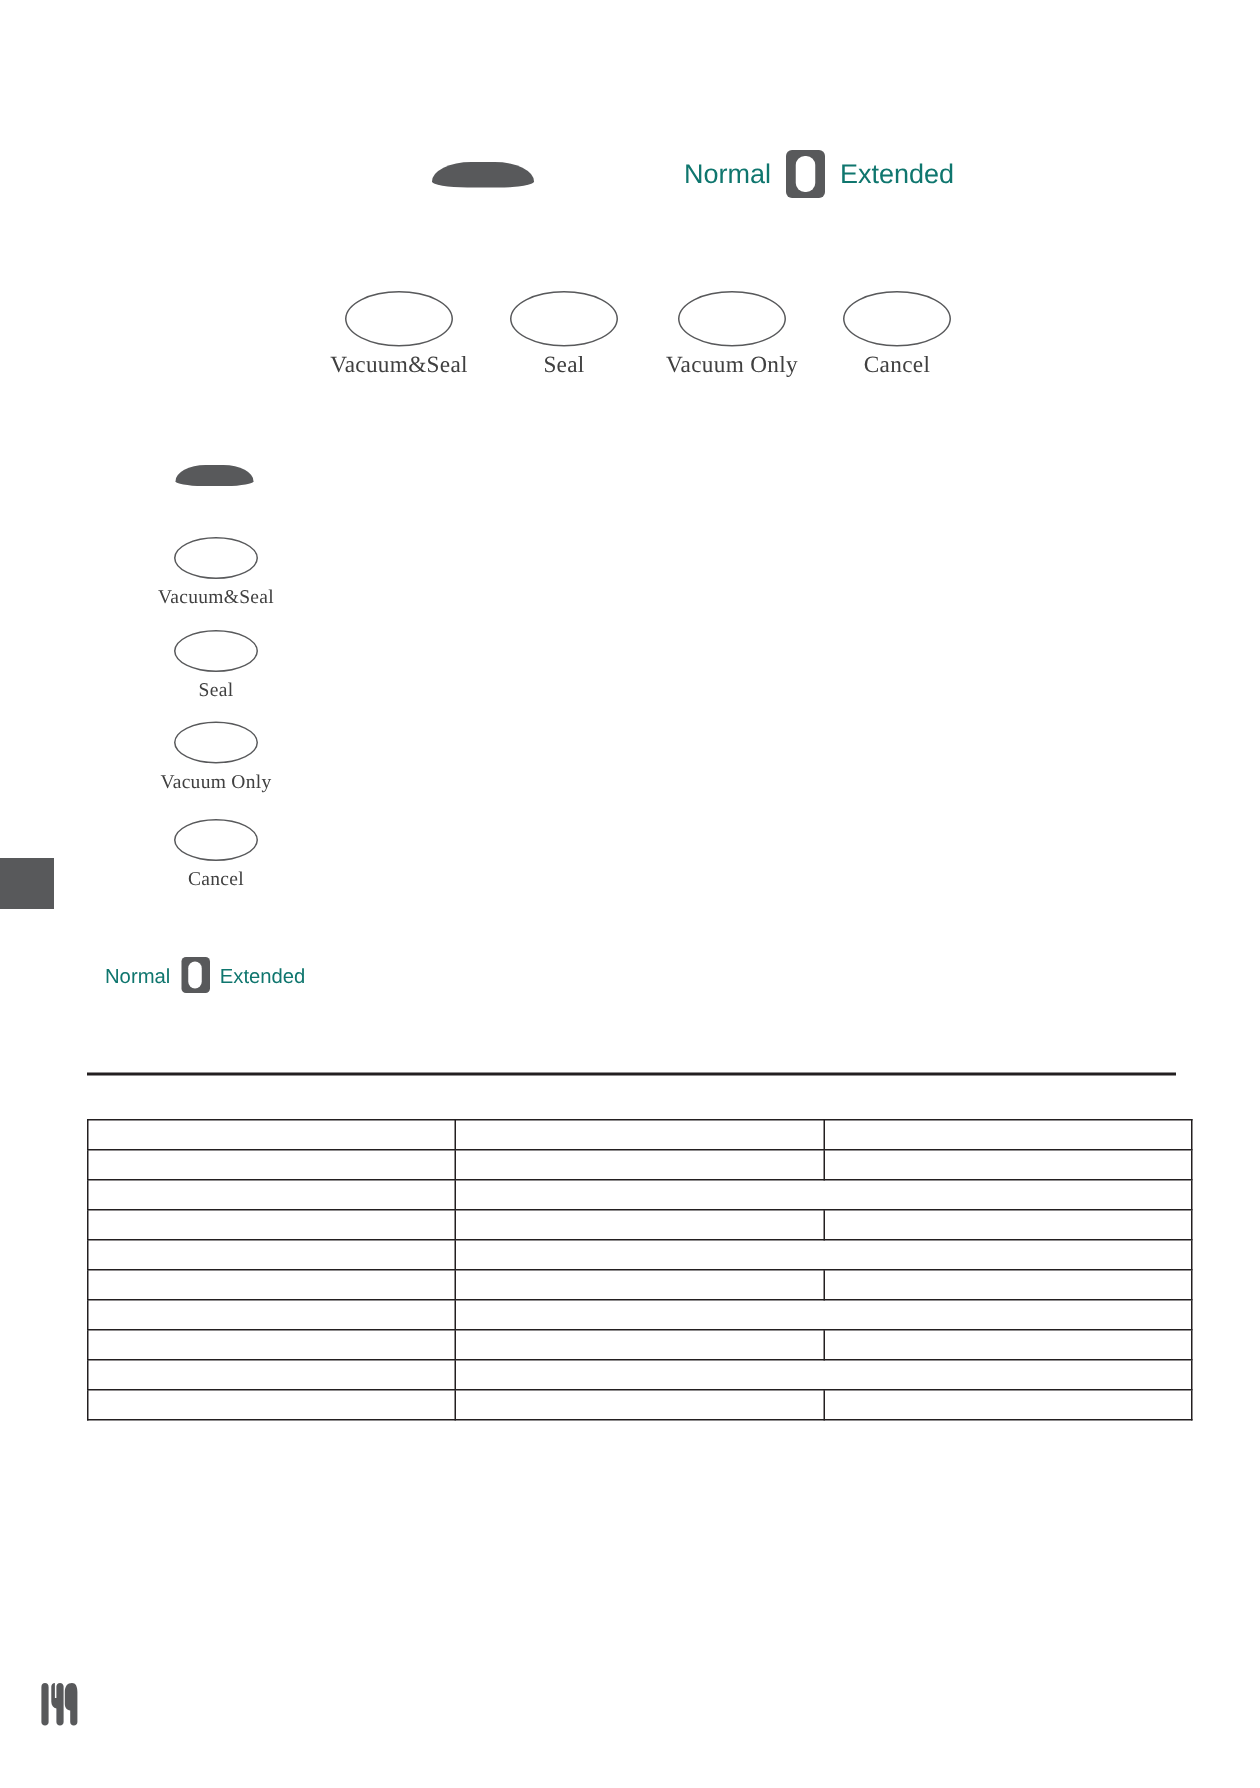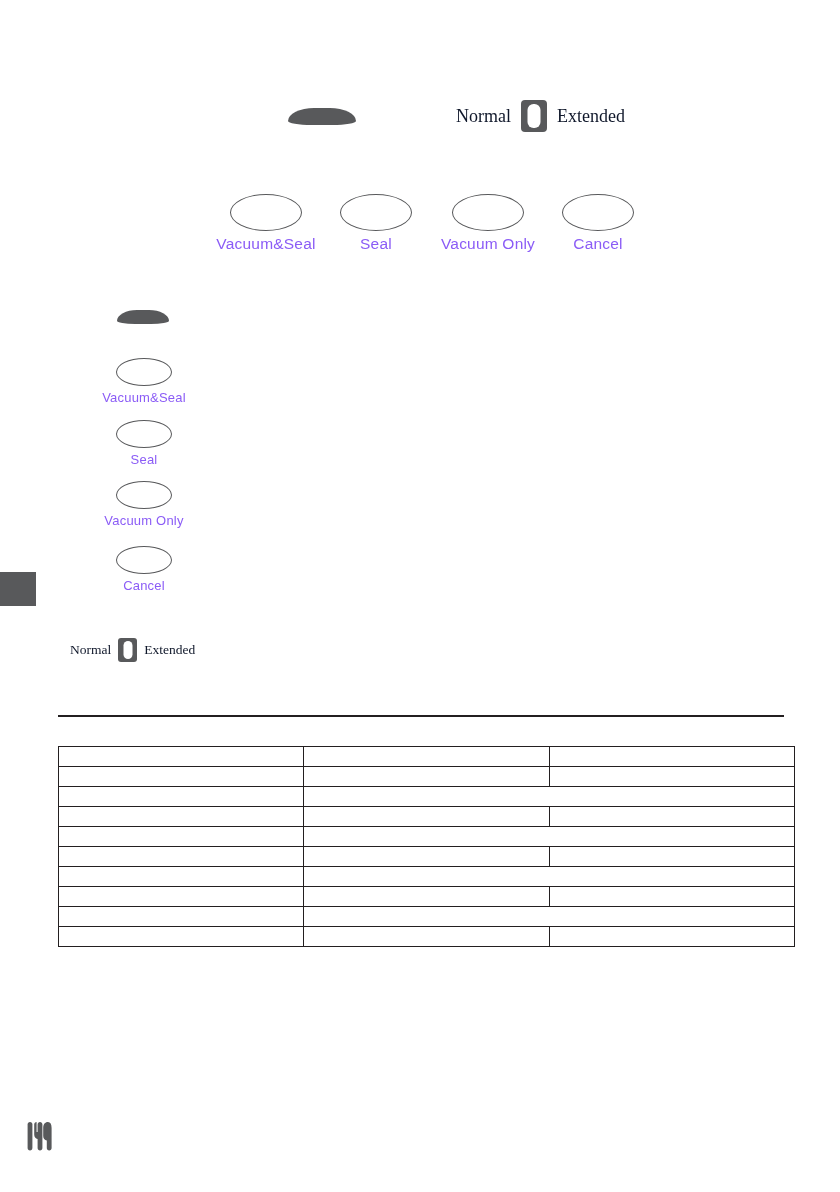--- a/index.html
+++ b/index.html
@@ -32,24 +32,24 @@
     box-sizing: border-box;
   }
 
   .btn-group {
     position: absolute;
     text-align: center;
   }
   .btn-label {
     font-size: 15.5px;
     letter-spacing: 0.2px;
-    color: #8b5cf6;
+    color: #404040;
     white-space: nowrap;
     margin-top: 4px;
-    font-family: Liberation Sans, sans-serif;
+    font-family: Liberation Serif, serif;
     text-align: center;
   }
 
   
   .dome {
     position: absolute;
     background: #58595b;
   }
   .dome.big {
     width: 68px;
@@ -63,22 +63,22 @@
   }
 
   
   .toggle-row {
     position: absolute;
     display: flex;
     align-items: center;
     white-space: nowrap;
   }
   .toggle-row .tlabel {
-    color: #0f172a;
-    font-family: Liberation Serif, serif;
+    color: #0f766e;
+    font-family: Liberation Sans, sans-serif;
   }
   .switch {
     background: #58595b;
     display: inline-block;
     position: relative;
     box-sizing: border-box;
   }
   .switch .knob {
     position: absolute;
     background: #ffffff;

